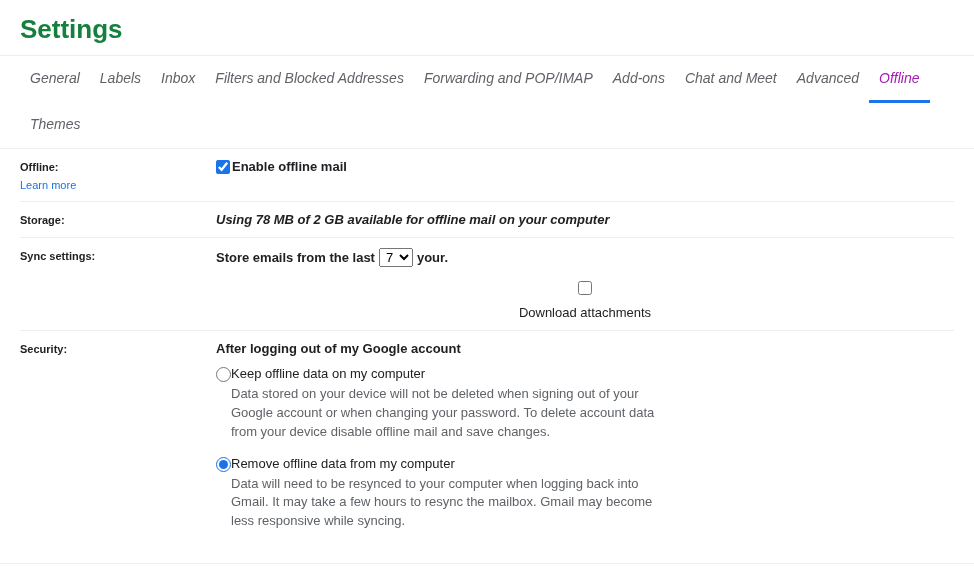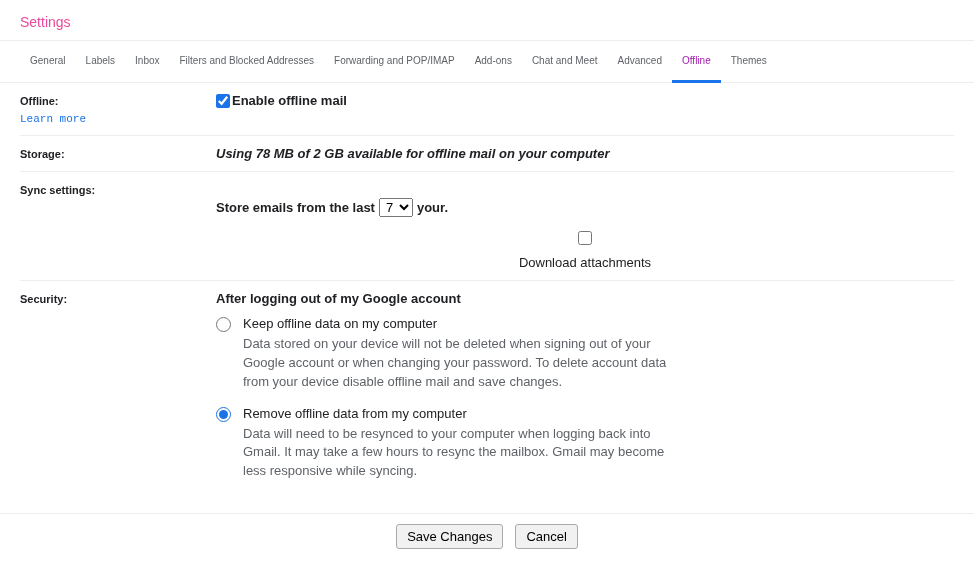--- a/index.html
+++ b/index.html
@@ -7,43 +7,44 @@
       font-family: Arial, Helvetica, sans-serif;
       font-size: 13px;
       color: #202124;
       background: #fff;
       width: 974px;
     }
     .header {
       padding: 14px 20px 10px 20px;
     }
     .title {
-      font-size: 14px;
-      font-weight: 400;
+      font-size: 26px;
+      font-weight: 700;
       font-family: "Google Sans", Arial, sans-serif;
-      color: #ec4899;
+      color: #15803d;
     }
     .tabs-wrap {
       border-top: 1px solid #eee;
       border-bottom: 1px solid #eee;
     }
     .tabs {
       display: flex;
       flex-wrap: wrap;
       padding: 0 20px;
       gap: 0;
     }
     .tab {
       padding: 14px 10px 14px 10px;
       color: #5f6368;
       cursor: pointer;
-      font-size: 10px;
+      font-size: 14px;
       white-space: nowrap;
       border-bottom: 3px solid transparent;
       margin-bottom: -1px;
+      font-style: italic;
     }
     .tab.active {
       color: #a21caf;
       border-bottom-color: #1a73e8;
       font-weight: 500;
     }
     .content {
       padding: 0 20px 8px 20px;
     }
     .row {
@@ -64,21 +65,20 @@
       flex: 1;
       font-size: 13px;
     }
     .learn-link {
       color: #1a73e8;
       font-weight: 400;
       text-decoration: none;
       display: block;
       margin-top: 6px;
       cursor: pointer;
-      font-family: Liberation Mono, monospace;
     }
     .chk-line {
       display: flex;
       align-items: center;
       gap: 2px;
     }
     .chk-line label {
       font-weight: 700;
     }
     .chk {
@@ -86,42 +86,40 @@
       height: 14px;
       accent-color: #1a73e8;
       cursor: pointer;
     }
     .bold { font-weight: 700; font-style: italic; }
     .sync-line {
       display: flex;
       align-items: center;
       gap: 4px;
       font-weight: 700;
-      margin-top: 16px;
     }
     .sync-select {
       font-size: 13px;
       padding: 0 2px;
       cursor: pointer;
     }
     .dl-line {
       display: flex;
       align-items: center;
       gap: 10px;
       margin-top: 14px;
       font-weight: 400;
       flex-direction: column;
     }
     .sec-heading {
       font-weight: 700;
       margin-bottom: 10px;
     }
     .radio-block {
       display: flex;
-      gap: 12px;
       margin-bottom: 14px;
       max-width: 460px;
     }
     .radio {
       width: 15px;
       height: 15px;
       margin-top: 1px;
       accent-color: #1a73e8;
       cursor: pointer;
       flex-shrink: 0;

